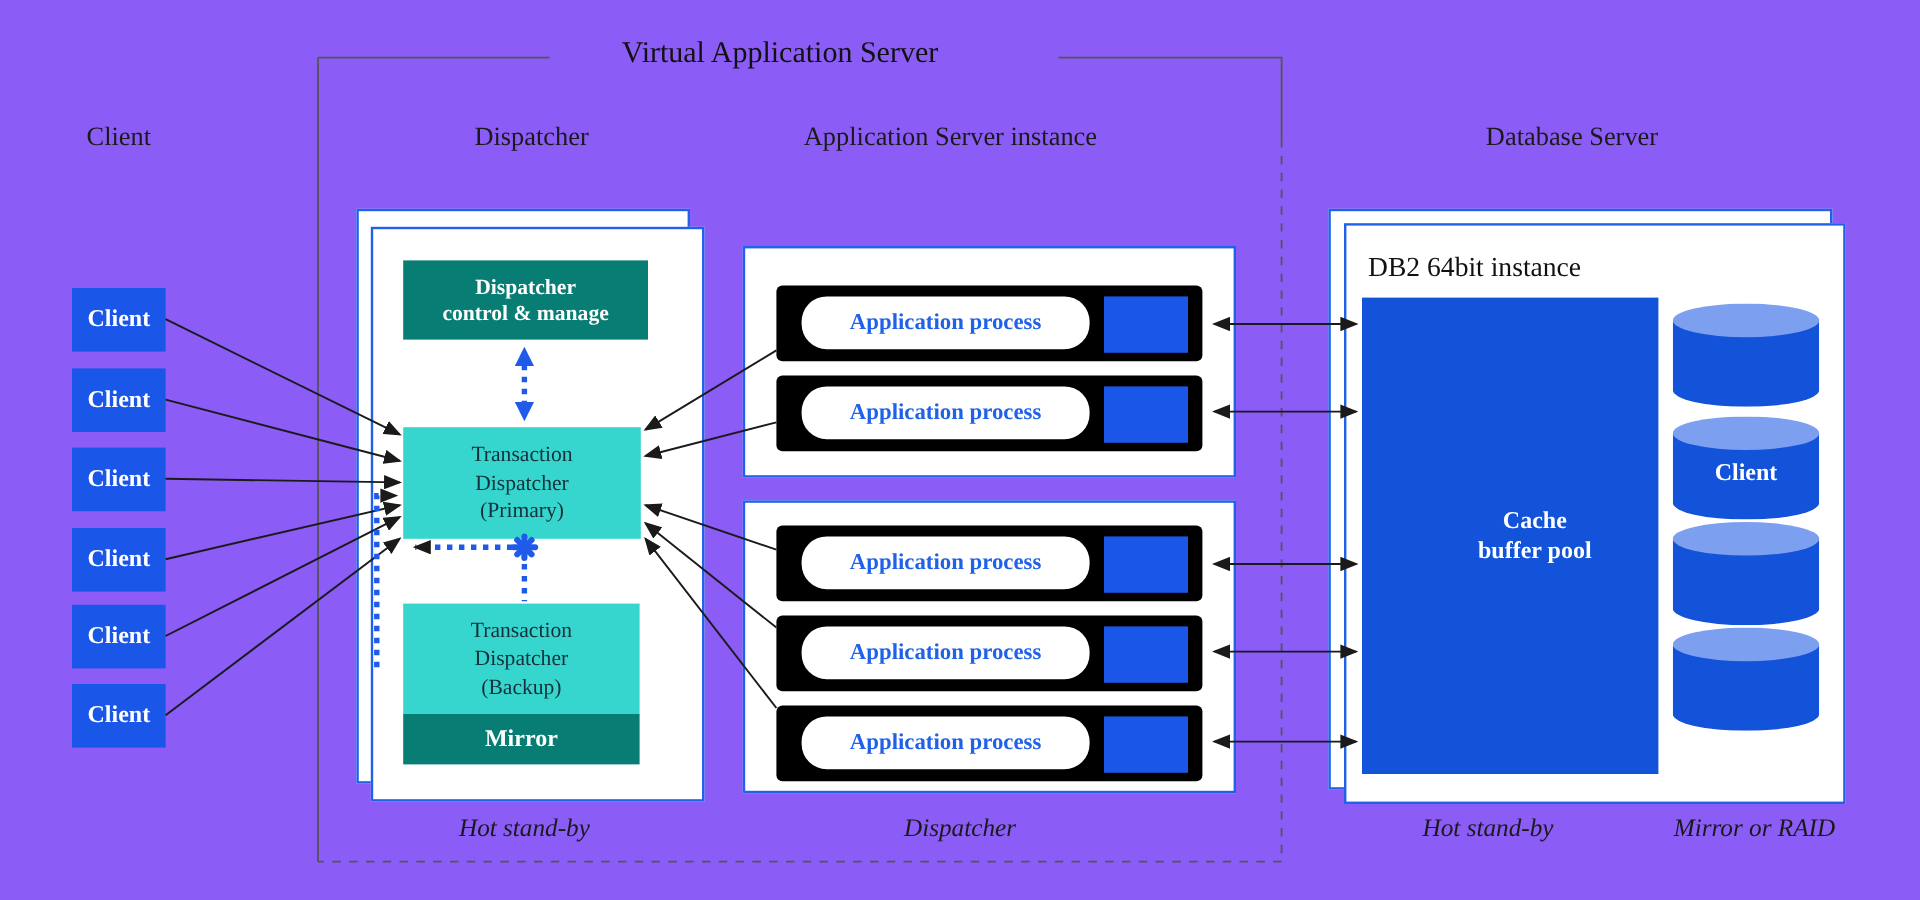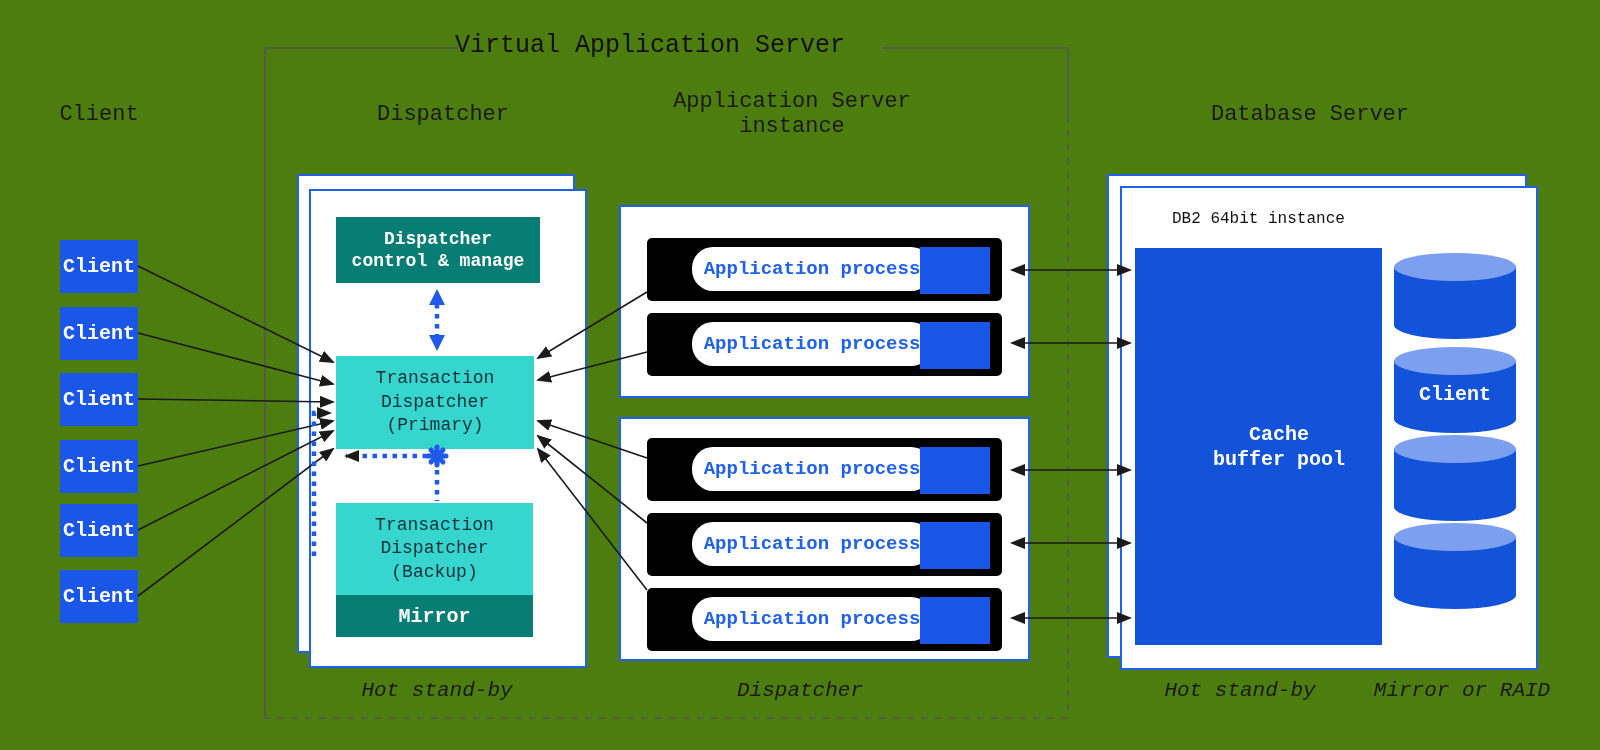--- a/index.html
+++ b/index.html
@@ -11,43 +11,43 @@
     --cache_blue:#1353d9;
     --cylinder_blue:#1353d9;
     --cylinder_top_blue:#7d9ff0;
     --dotted_arrow_blue:#1f5be8;
     --arrow_black:#1a1a1a;
     --boundary_gray:#555555;
   }
   html,body{margin:0;padding:0;background:#fff;}
   *{box-sizing:border-box;}
   .stage{
-    position:relative;width:1600px;height:750px;background:#4d7c0f;
-    font-family:Liberation Mono, monospace;color:#161616;overflow:hidden;
+    position:relative;width:1600px;height:750px;background:#8b5cf6;
+    font-family:Liberation Serif, serif;color:#161616;overflow:hidden;
   }
   .abs{position:absolute;}
   .center{display:flex;align-items:center;justify-content:center;text-align:center;}
   .pre{white-space:pre-line;}
   .title{font-size:25px;font-weight:500;color:#111;}
   .colhead{font-size:22px;color:#1a1a1a;}
   .client-box{left:60px;width:78px;height:53px;background:var(--client_blue);
     color:#fff;font-weight:700;font-size:20px;}
   .panel{background:#fff;border:2px solid var(--panel_border_blue);}
   .teal-dark{background:var(--teal_dark);color:#fff;font-weight:700;}
   .teal-light{background:var(--teal_light);color:#14303a;font-weight:500;}
   .note{font-style:italic;font-size:21px;color:#1a1a1a;}
   .proc-bar{left:647px;width:355px;height:63px;background:#000;border-radius:5px;}
   .proc-label{position:absolute;left:21px;top:9px;width:240px;height:44px;background:#fff;
-    border-radius:21px;color:var(--process_text_blue);font-weight:700;font-size:19px;margin-left:24px;}
+    border-radius:21px;color:var(--process_text_blue);font-weight:700;font-size:19px;}
   .proc-square{position:absolute;left:273px;top:9px;width:70px;height:47px;background:var(--client_blue);}
   .cache-box{background:var(--cache_blue);color:#fff;font-weight:600;font-size:20px;line-height:1.25;}
   .overlay{position:absolute;left:0;top:0;width:1600px;height:750px;pointer-events:none;}
   .cyl{position:absolute;left:1394px;width:122px;height:86px;}
   .storage-label{left:1394px;top:381px;width:122px;color:#fff;font-weight:700;font-size:20px;}
-  .db2-label{left:1140px;top:210px;font-size:16px;color:#111;margin-left:32px;}
+  .db2-label{left:1140px;top:210px;font-size:23px;color:#111;}
 </style>
 </head>
 <body>
 
 <div class="stage">
 
   <div class="abs center title" style="left:450px;top:30px;width:400px;height:30px;">Virtual Application Server</div>
   <div class="abs center colhead" style="left:39px;top:100px;width:120px;height:28px;">Client</div>
   <div class="abs center colhead" style="left:343px;top:100px;width:200px;height:28px;">Dispatcher</div>
   <div class="abs center colhead" style="left:1160px;top:100px;width:300px;height:28px;">Database Server</div>

